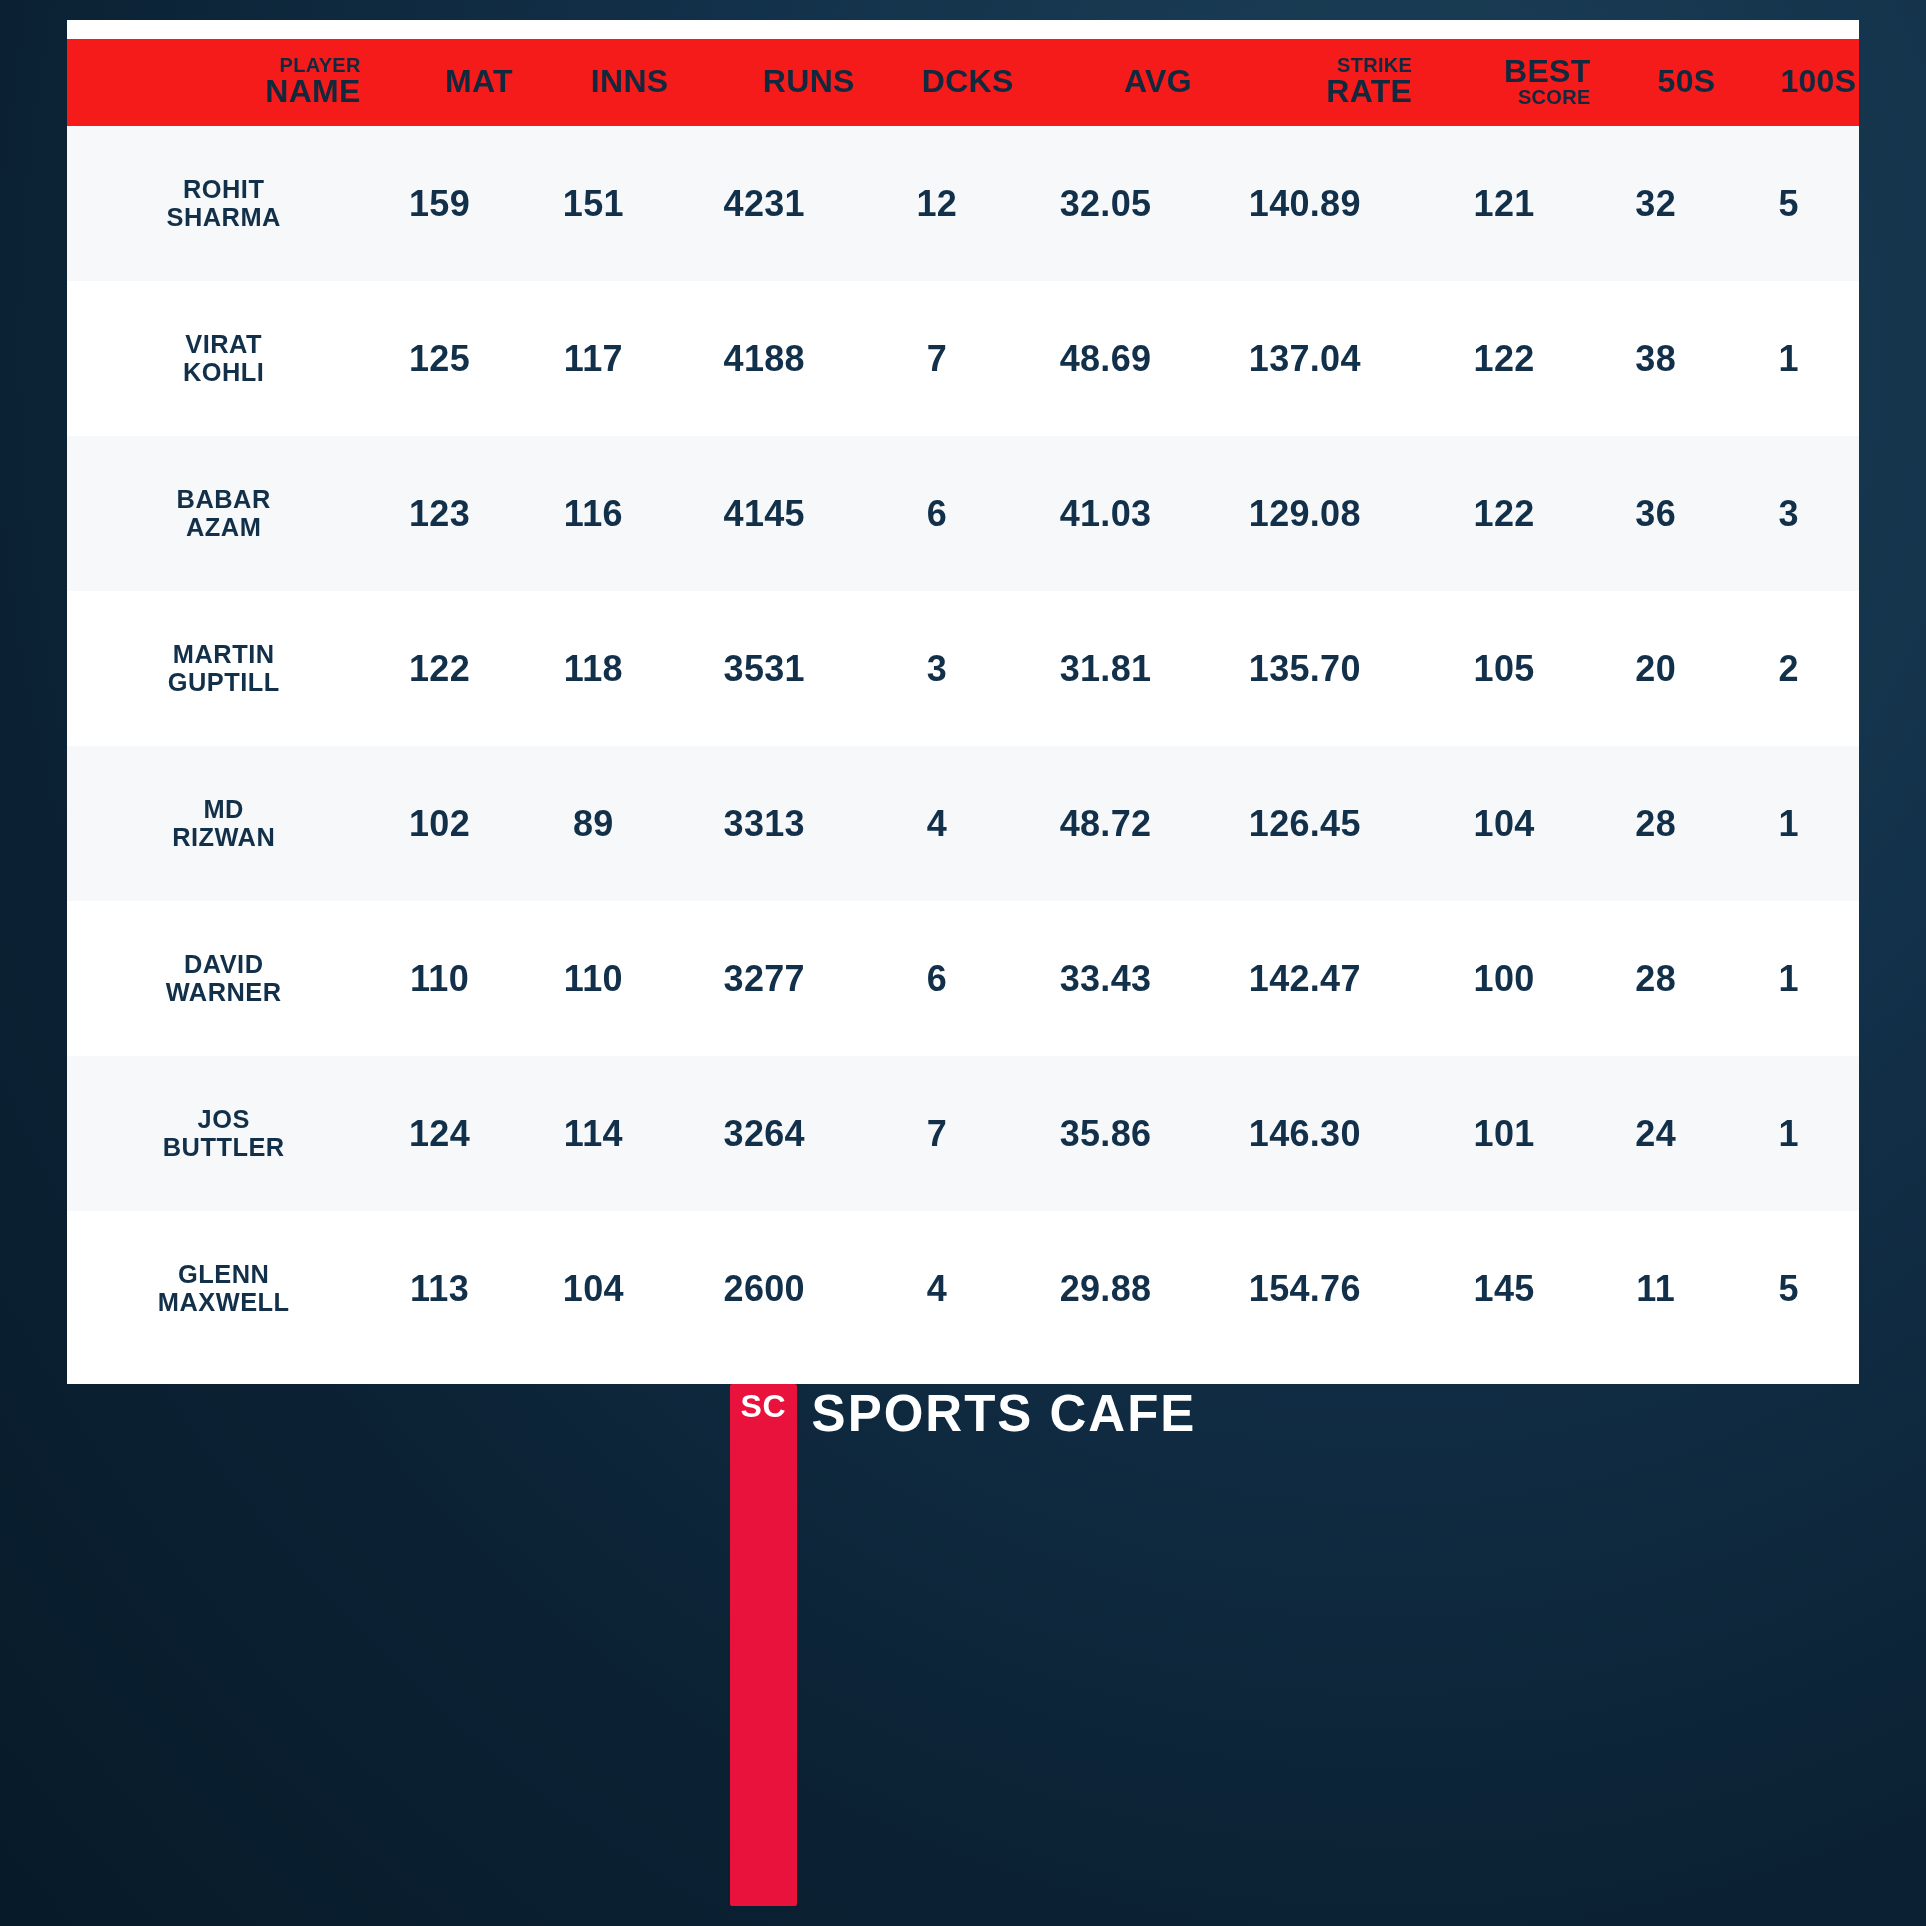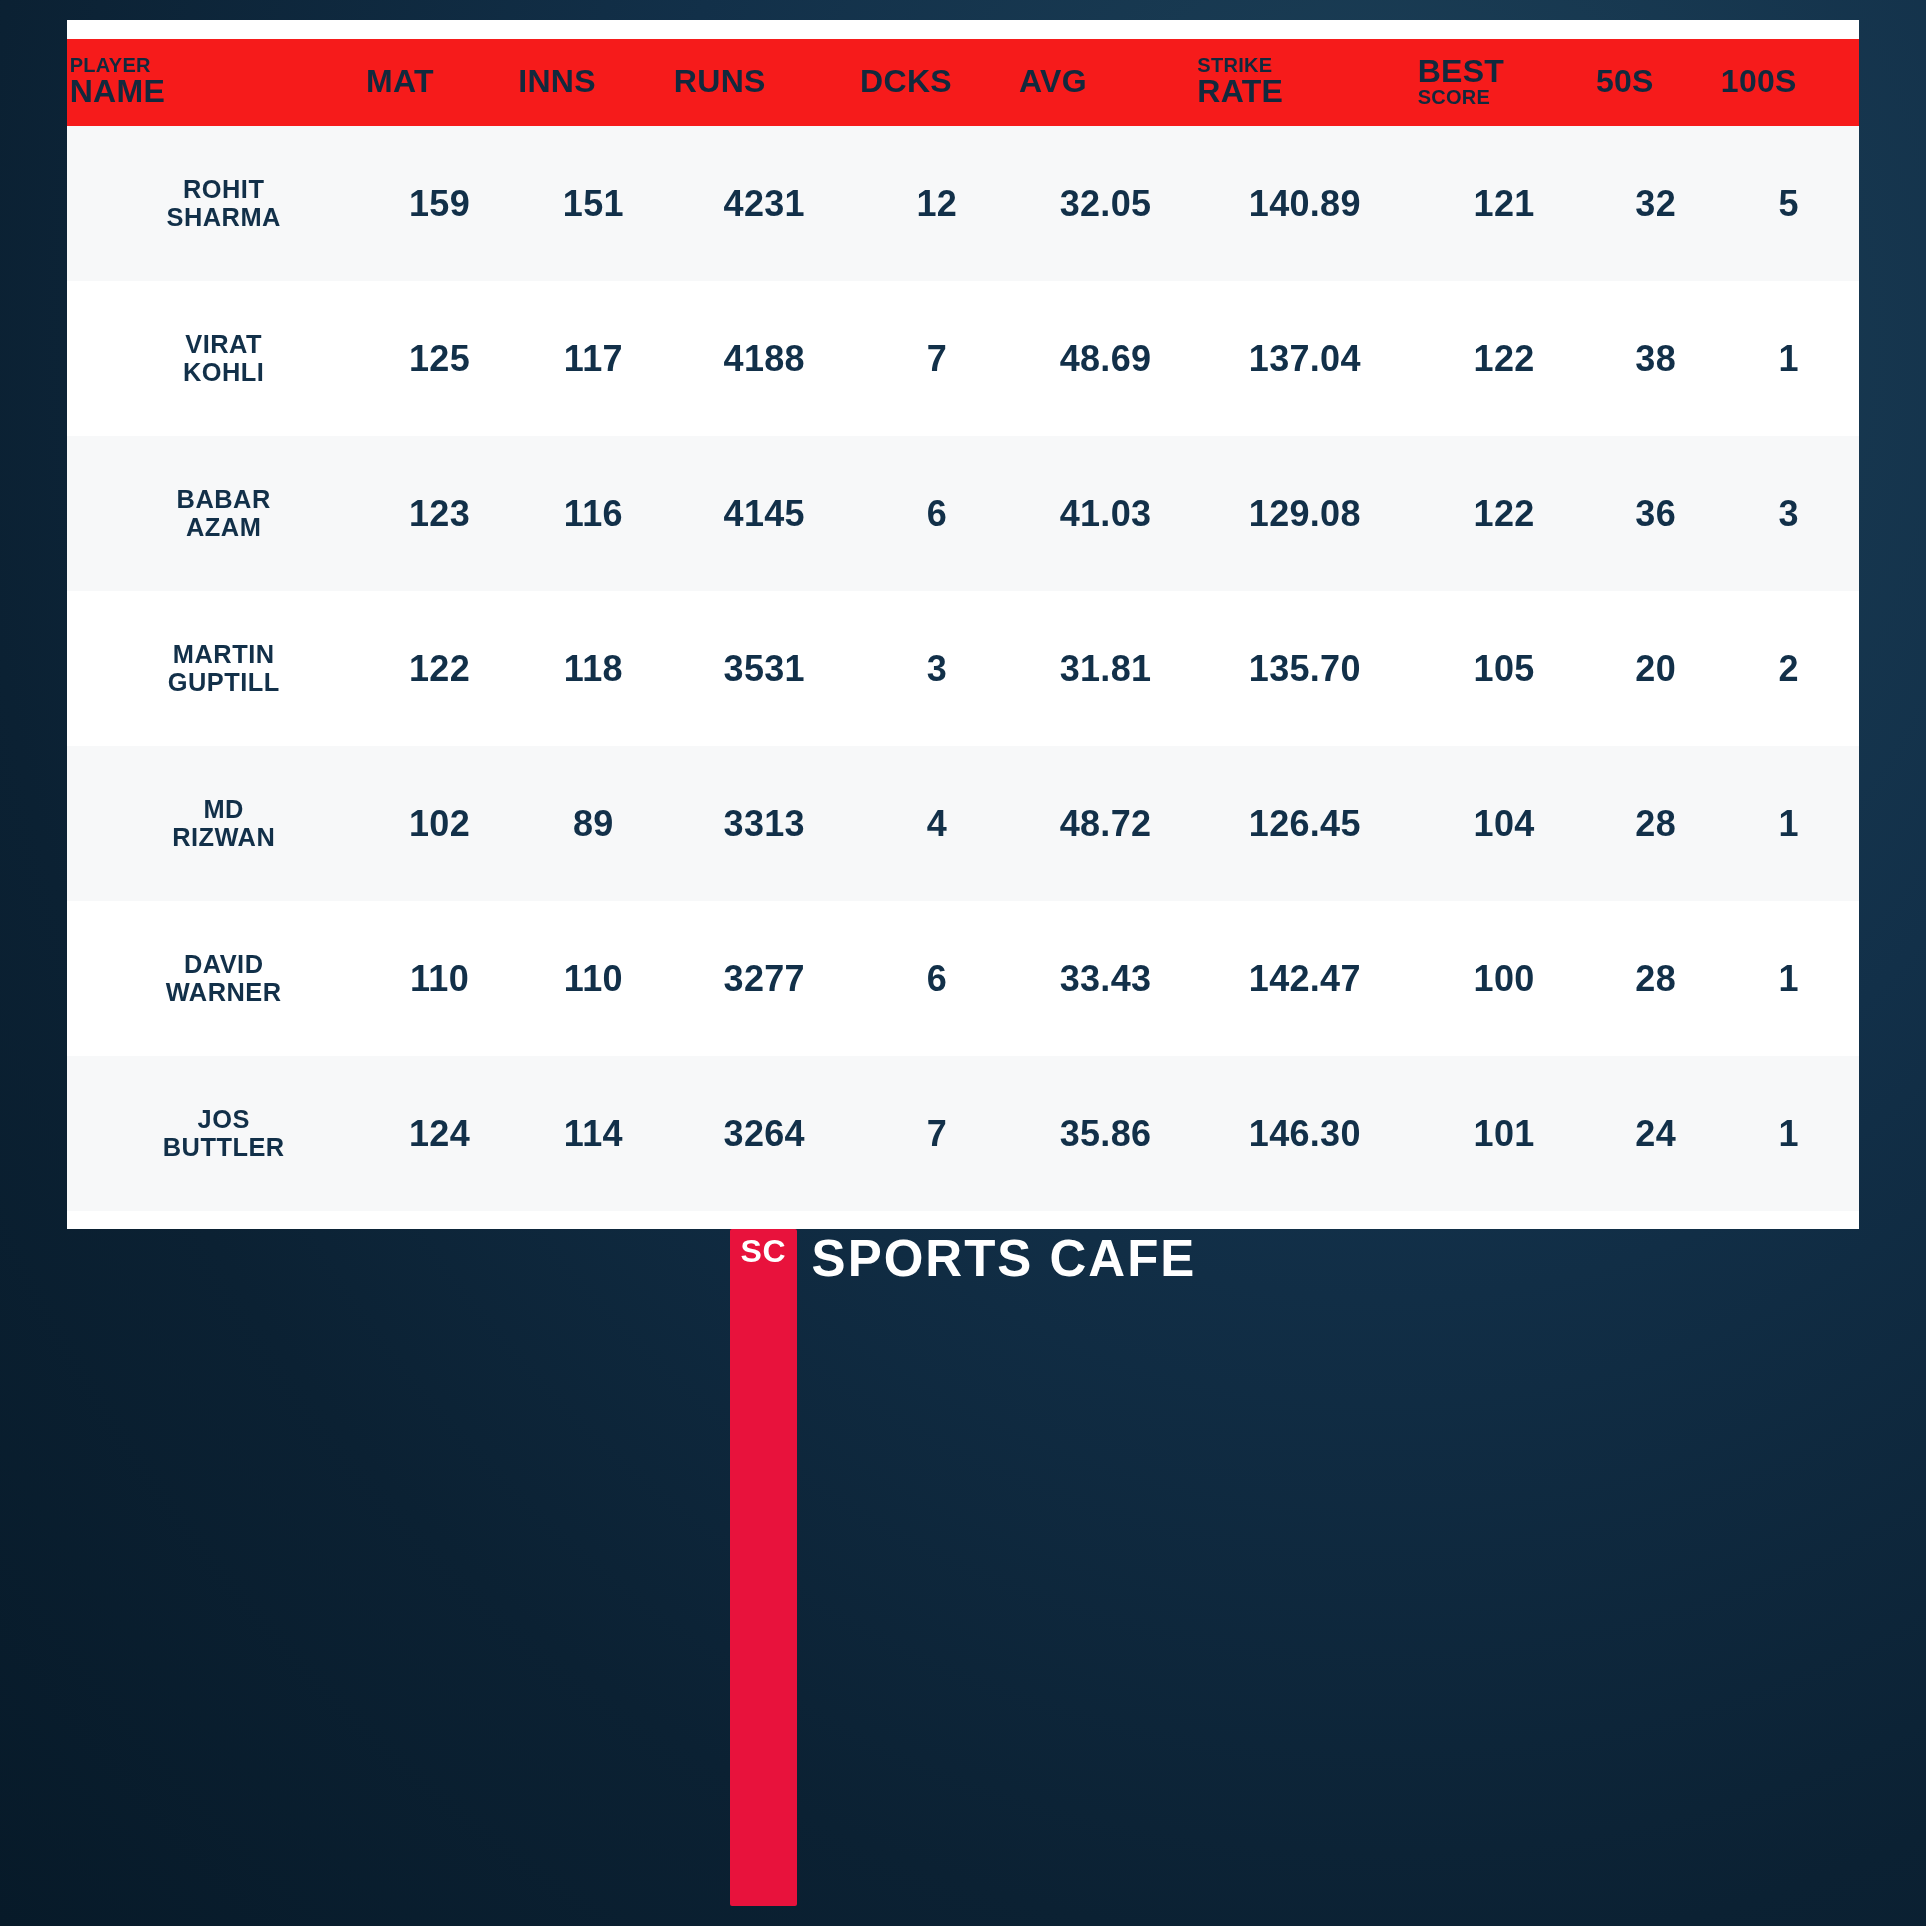--- a/index.html
+++ b/index.html
@@ -37,21 +37,21 @@
     border-collapse: collapse;
     table-layout: fixed;
   }
 
   thead tr {
     background: #f61b1b;
   }
 
   thead th {
     color: #12293d;
-    text-align: left;
+    text-align: right;
     font-weight: bold;
     font-size: 27px;
     line-height: 0.98;
     letter-spacing: 0.3px;
     padding: 17.4px 2.7px 19px 2.7px;
     text-transform: uppercase;
     font-stretch: condensed;
   }
   thead th .small {
     display: block;
@@ -274,20 +274,35 @@
           <td>124</td>
           <td>114</td>
           <td>3264</td>
           <td>7</td>
           <td>35.86</td>
           <td>146.30</td>
           <td>101</td>
           <td>24</td>
           <td>1</td>
         </tr>
+        <tr>
+          <td class="player">
+            <span>GLENN</span>
+            <span>MAXWELL</span>
+          </td>
+          <td>113</td>
+          <td>104</td>
+          <td>2600</td>
+          <td>4</td>
+          <td>29.88</td>
+          <td>154.76</td>
+          <td>145</td>
+          <td>11</td>
+          <td>5</td>
+        </tr>
       </tbody>
     </table>
   </div>
 
   <div class="footer">
     <div class="logo-mark">SC</div>
     <div class="logo-text">Sports Cafe</div>
   </div>
 
 </div>

